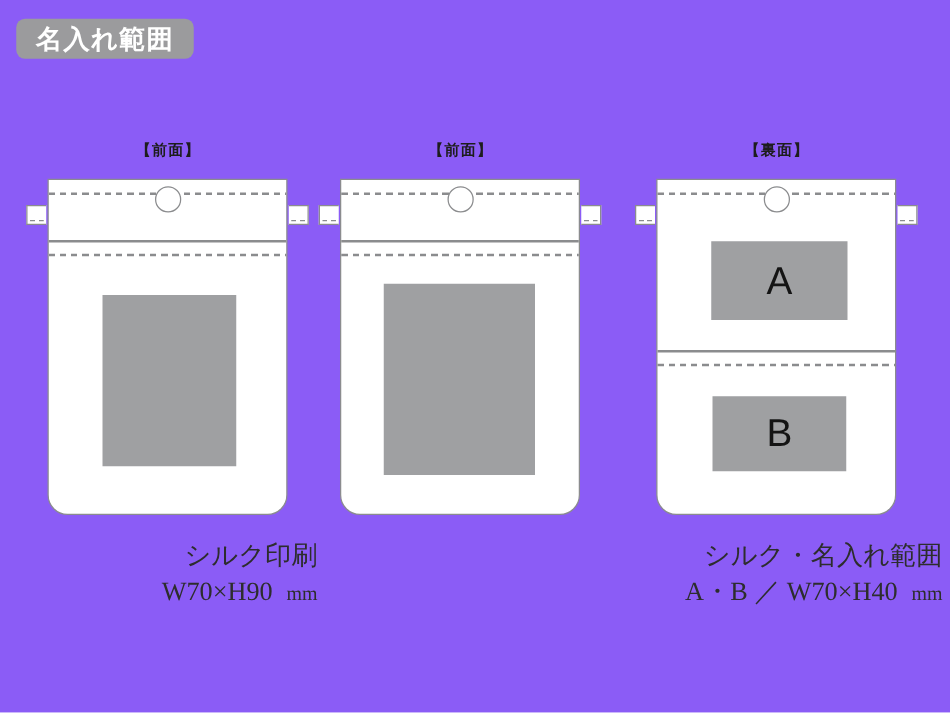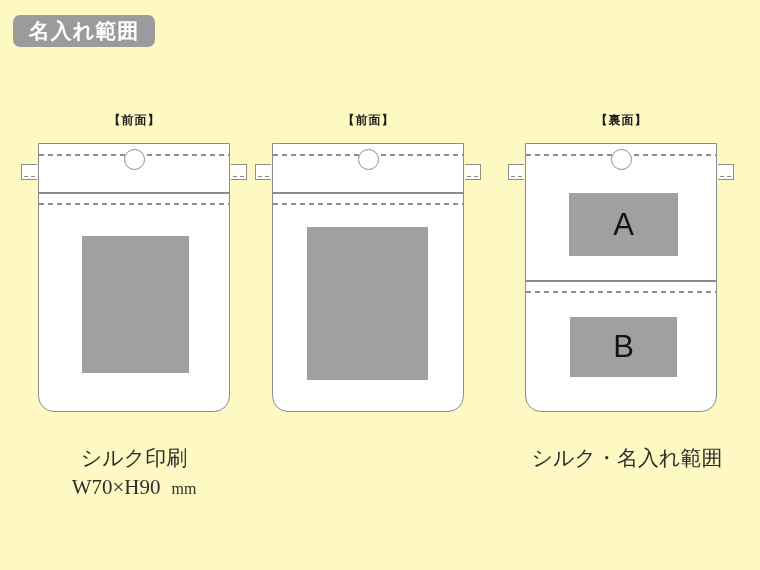--- a/index.html
+++ b/index.html
@@ -1,17 +1,17 @@
 <!DOCTYPE html>
 <html><head>
 <meta charset="utf-8">
 <style>
   html,body { margin:0; padding:0; background:#ffffff; }
   .stage {
-    position:relative; width:760px; height:570px; background:#fef9c3; overflow:hidden;
+    position:relative; width:760px; height:570px; background:#8b5cf6; overflow:hidden;
     font-family:"Liberation Sans","DejaVu Sans",sans-serif;
   }
 
   
   .badge {
     position:absolute; left:13px; top:15px; width:142px; height:32px;
     background:#9b9b9d; color:#ffffff; border-radius:7px;
     display:flex; align-items:center; justify-content:center;
     font-weight:bold; font-size:21px; letter-spacing:1px;
   }
@@ -67,21 +67,21 @@
     display:flex; align-items:center; justify-content:center;
     font-size:31px; color:#141414;
   }
   .pa-1 { left:43px; top:92px;  width:107px; height:137px; }
   .pa-2 { left:34px; top:83px;  width:121px; height:153px; }
   .pa-a { left:43px; top:49px;  width:109px; height:63px; }
   .pa-b { left:44px; top:173px; width:107px; height:60px; }
 
   
   .caption {
-    position:absolute; top:444px; text-align:center;
+    position:absolute; top:430px; text-align:right;
     font-family:"Liberation Serif","DejaVu Serif",serif;
     font-size:21px; color:#2d2d2d; line-height:29px;
   }
   .cap-1 { left:14px;  width:240px; }
   .cap-2 { left:248px; width:240px; }
   .cap-3 { left:500px; width:254px; }
   .caption .unit { font-size:0.76em;padding-left:11px; }
 </style>
 </head>
 <body>
@@ -148,15 +148,16 @@
   </div>
 
   <div class="caption cap-1">
     <div>シルク印刷</div>
     <div><span>W70×H90</span><span class="unit">mm</span></div>
   </div>
   <div class="caption cap-2">
   </div>
   <div class="caption cap-3">
     <div>シルク・名入れ範囲</div>
+    <div><span>A・B ／ W70×H40</span><span class="unit">mm</span></div>
   </div>
 
 </div>
 
 </body></html>

